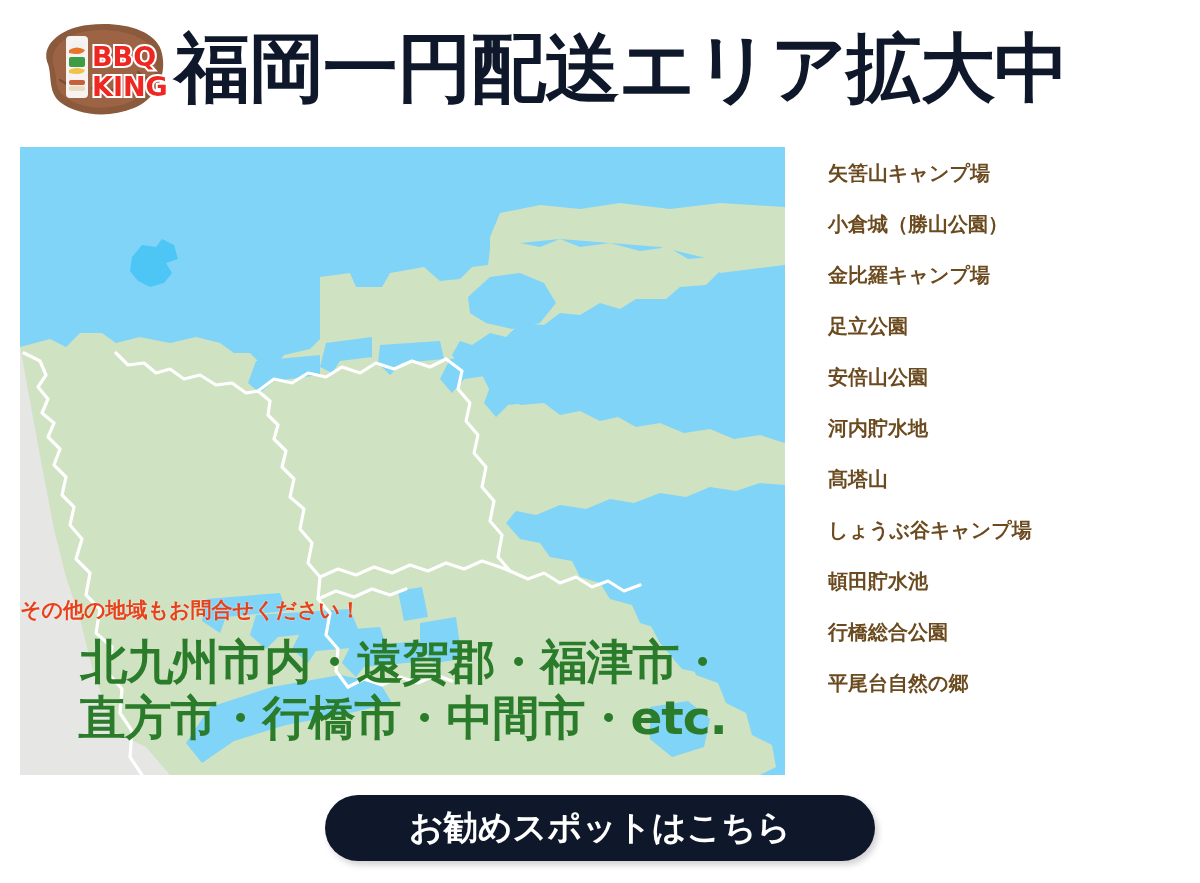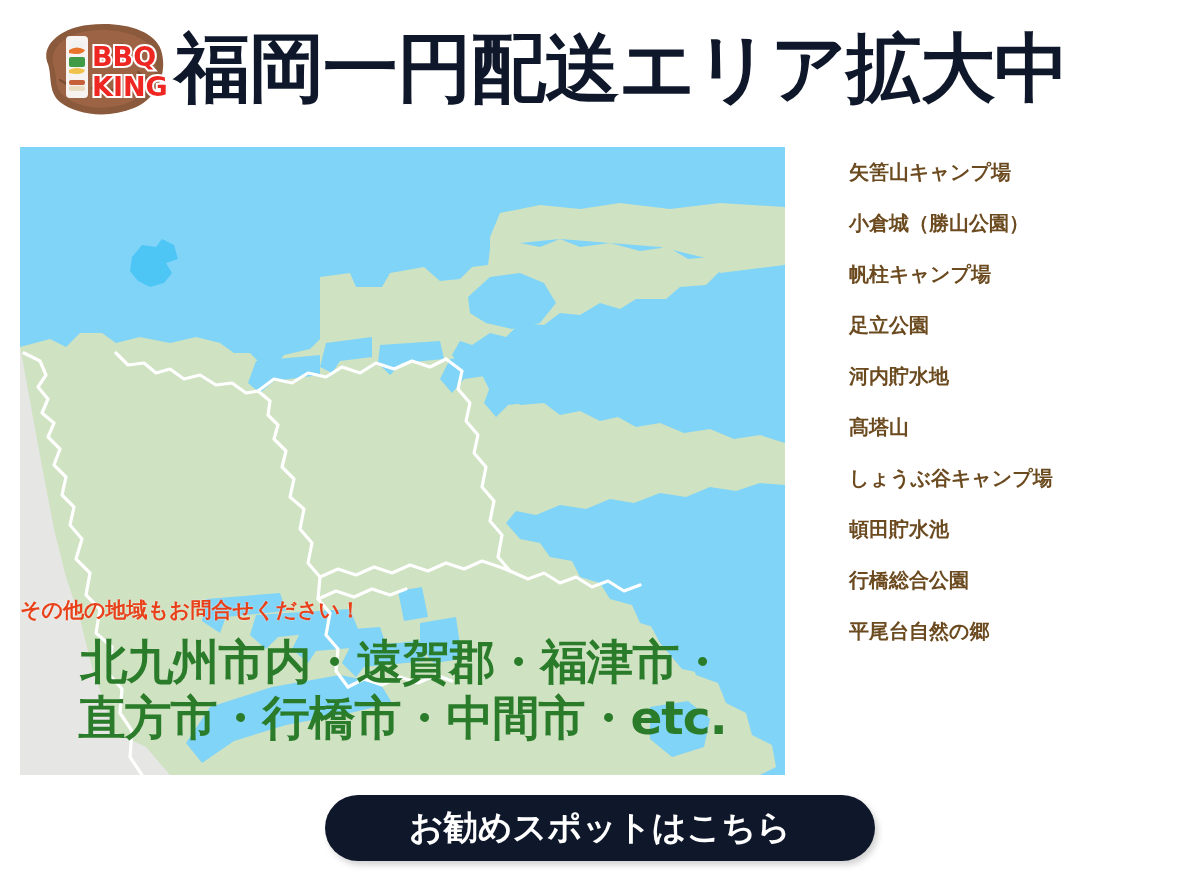--- a/index.html
+++ b/index.html
@@ -66,22 +66,21 @@
     position:absolute;left:828px;top:148px;
     width:340px;
   }
   .spot-item{
     color:#6b4a1f;
     font-weight:bold;
     font-size:20px;
     line-height:51px;
     height:51px;
     white-space:nowrap;
-    font-family:Liberation Mono, monospace;
-    margin-left:21px;
+    font-family:Liberation Sans, sans-serif;
   }
 
   
   .cta{
     position:absolute;left:325px;top:795px;
     width:550px;height:66px;
     background:#0f172a;
     border-radius:33px;
     box-shadow:3px 4px 6px rgba(0,0,0,.18);
     display:flex;align-items:center;justify-content:center;
@@ -227,22 +226,23 @@
 
     <div class="map-caption-green">
       <div>北九州市内・遠賀郡・福津市・</div>
       <div>直方市・行橋市・中間市・etc.</div>
     </div>
   </div>
 
   <div class="spot-list">
     <div class="spot-item">矢筈山キャンプ場</div>
     <div class="spot-item">小倉城（勝山公園）</div>
-    <div class="spot-item">帆柱キャンプ場</div>
+    <div class="spot-item">金比羅キャンプ場</div>
     <div class="spot-item">足立公園</div>
+    <div class="spot-item">安倍山公園</div>
     <div class="spot-item">河内貯水地</div>
     <div class="spot-item">髙塔山</div>
     <div class="spot-item">しょうぶ谷キャンプ場</div>
     <div class="spot-item">頓田貯水池</div>
     <div class="spot-item">行橋総合公園</div>
     <div class="spot-item">平尾台自然の郷</div>
   </div>
 
   <button class="cta">
     <span class="cta-label">お勧めスポットはこちら</span>

